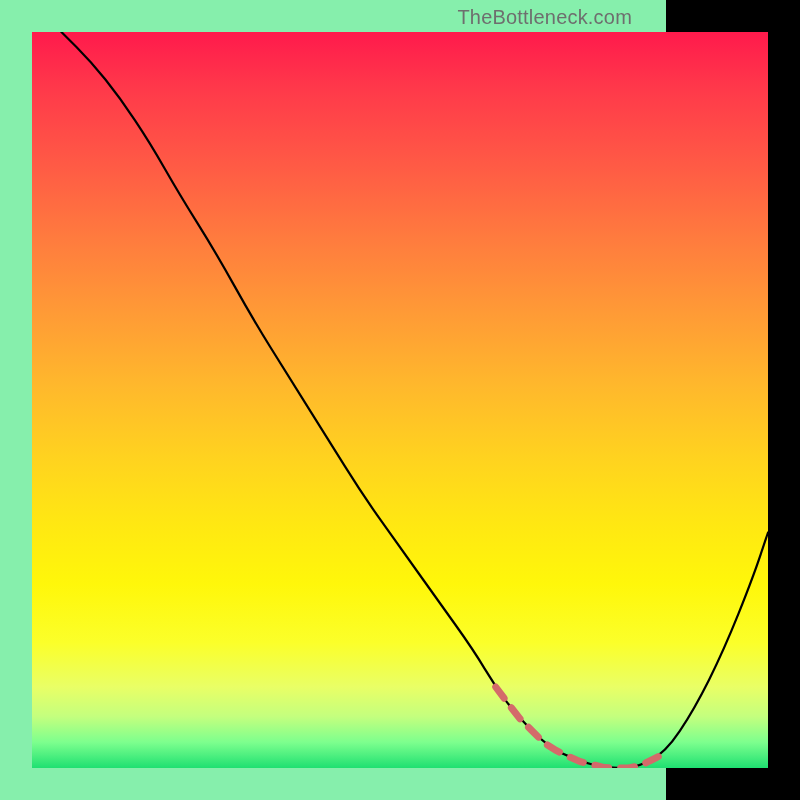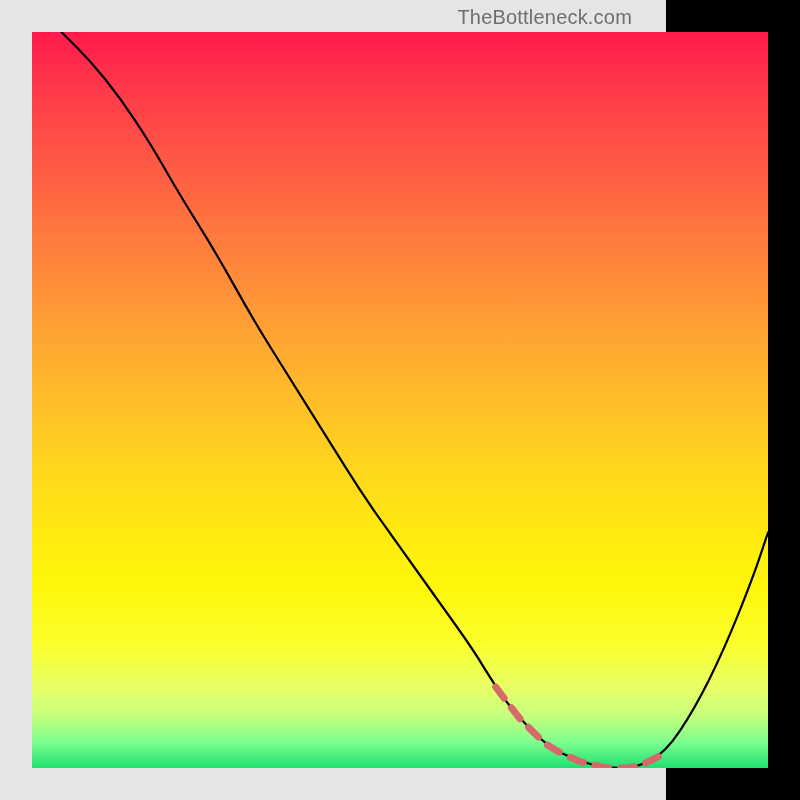--- a/index.html
+++ b/index.html
@@ -8,21 +8,21 @@
     width: 800px;
     height: 800px;
     background: #000;
     overflow: hidden;
     font-family: Arial, Helvetica, sans-serif;
   }
   .chart-wrap {
     position: relative;
     width: 666px;
     height: 800px;
-    background: #e5e5e5;
+    background: #86efac;
   }
   .plot-area {
     position: absolute;
     left: 32px;
     top: 32px;
     width: 736px;
     height: 736px;
     background: linear-gradient(to bottom,
       #ff1a4c 0%,
       #ff3a4a 8%,

